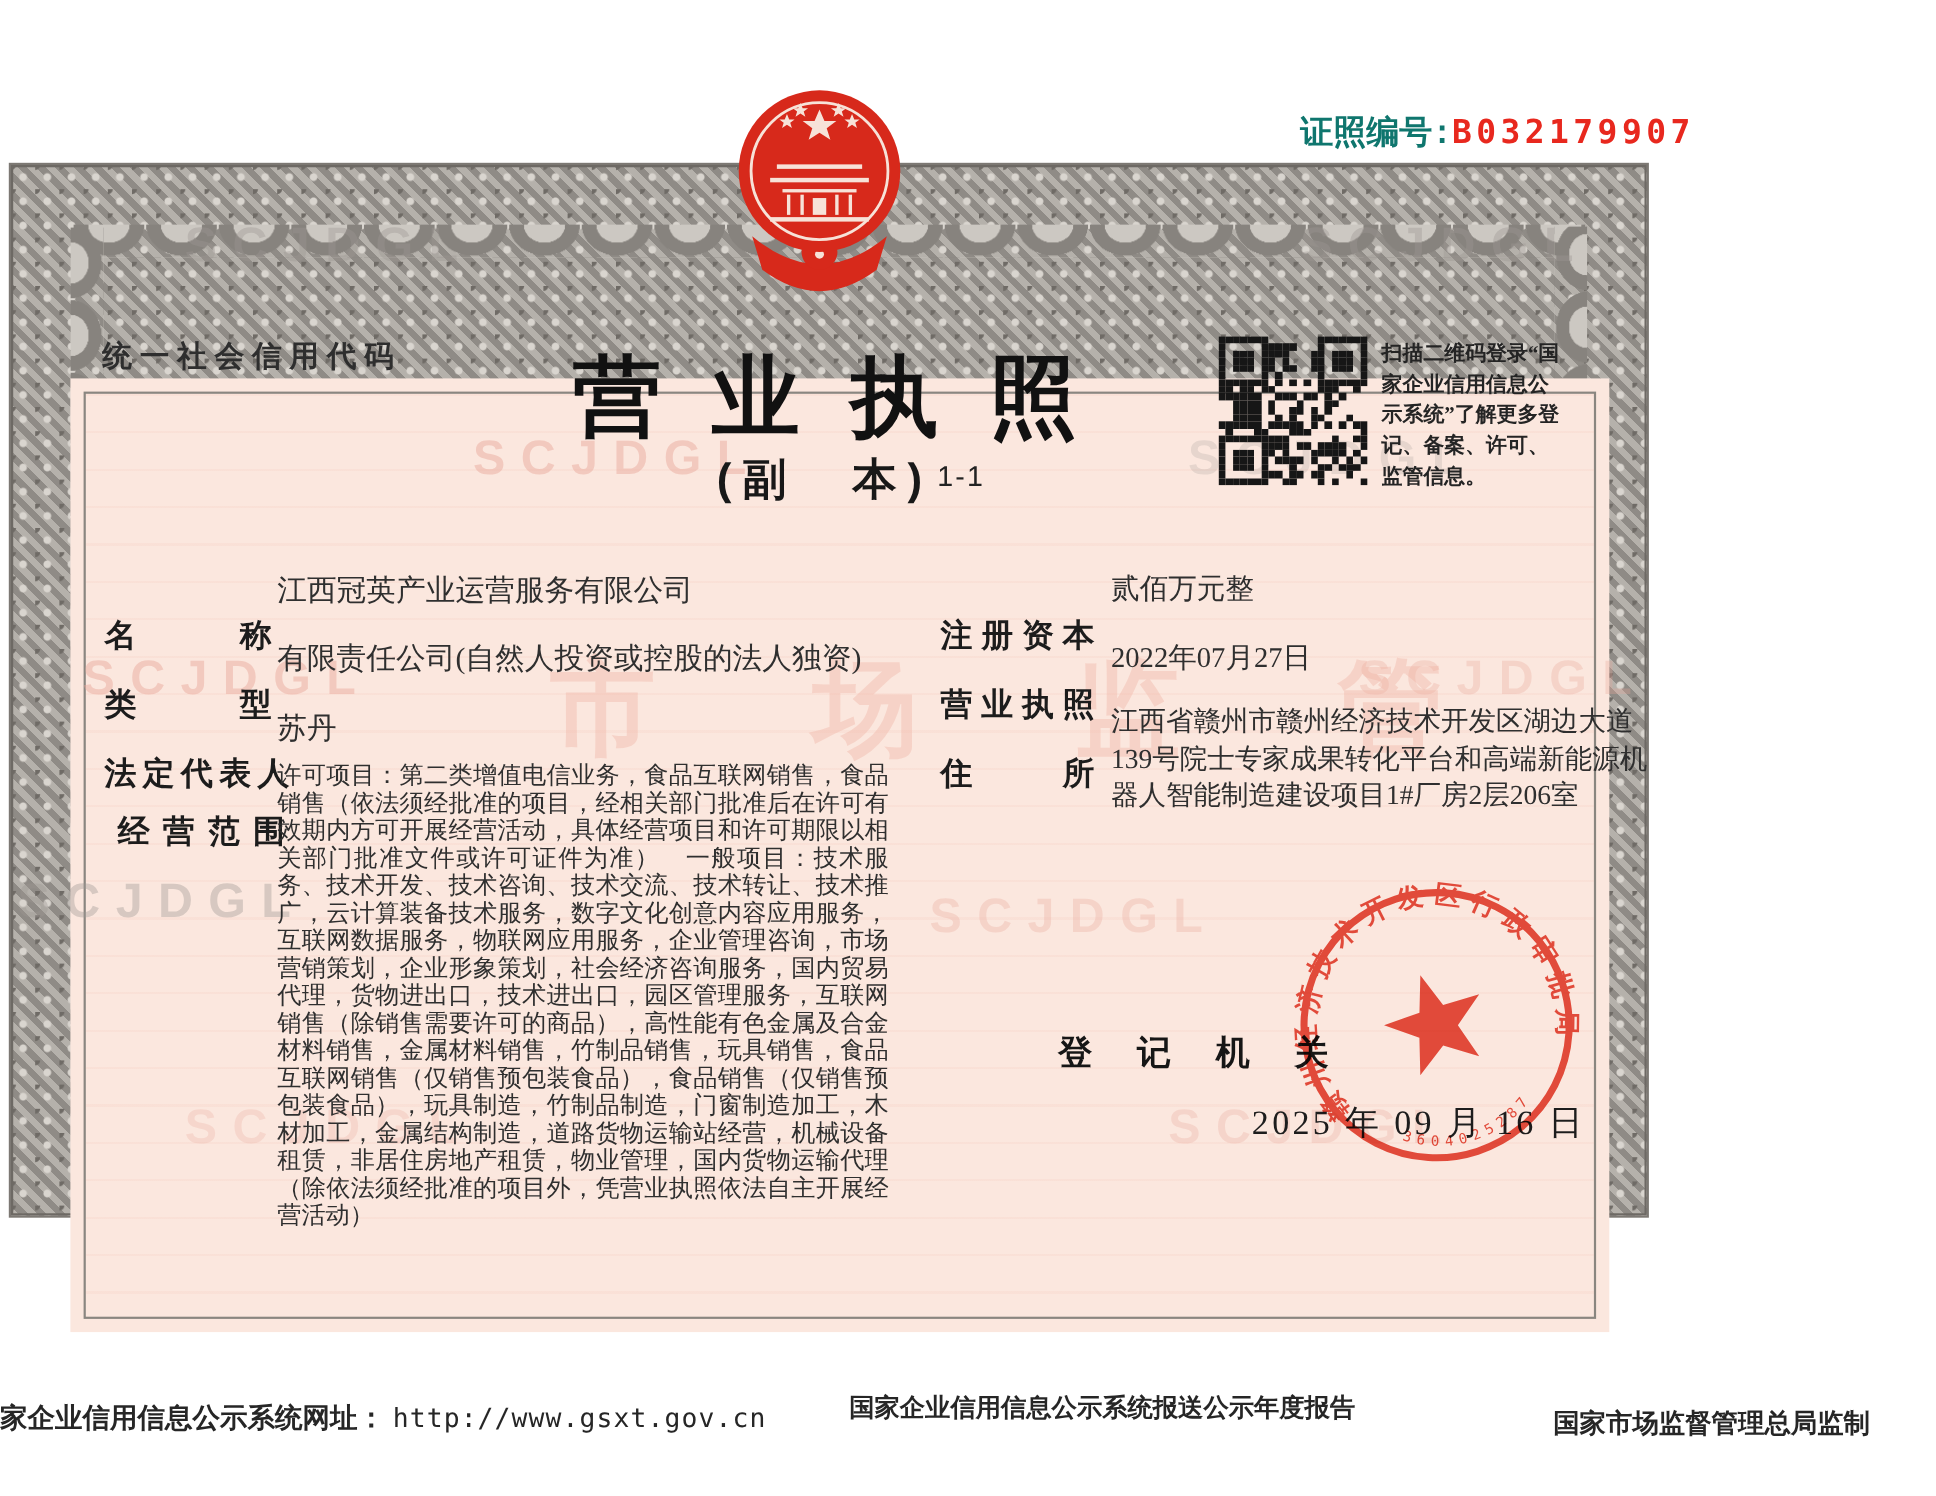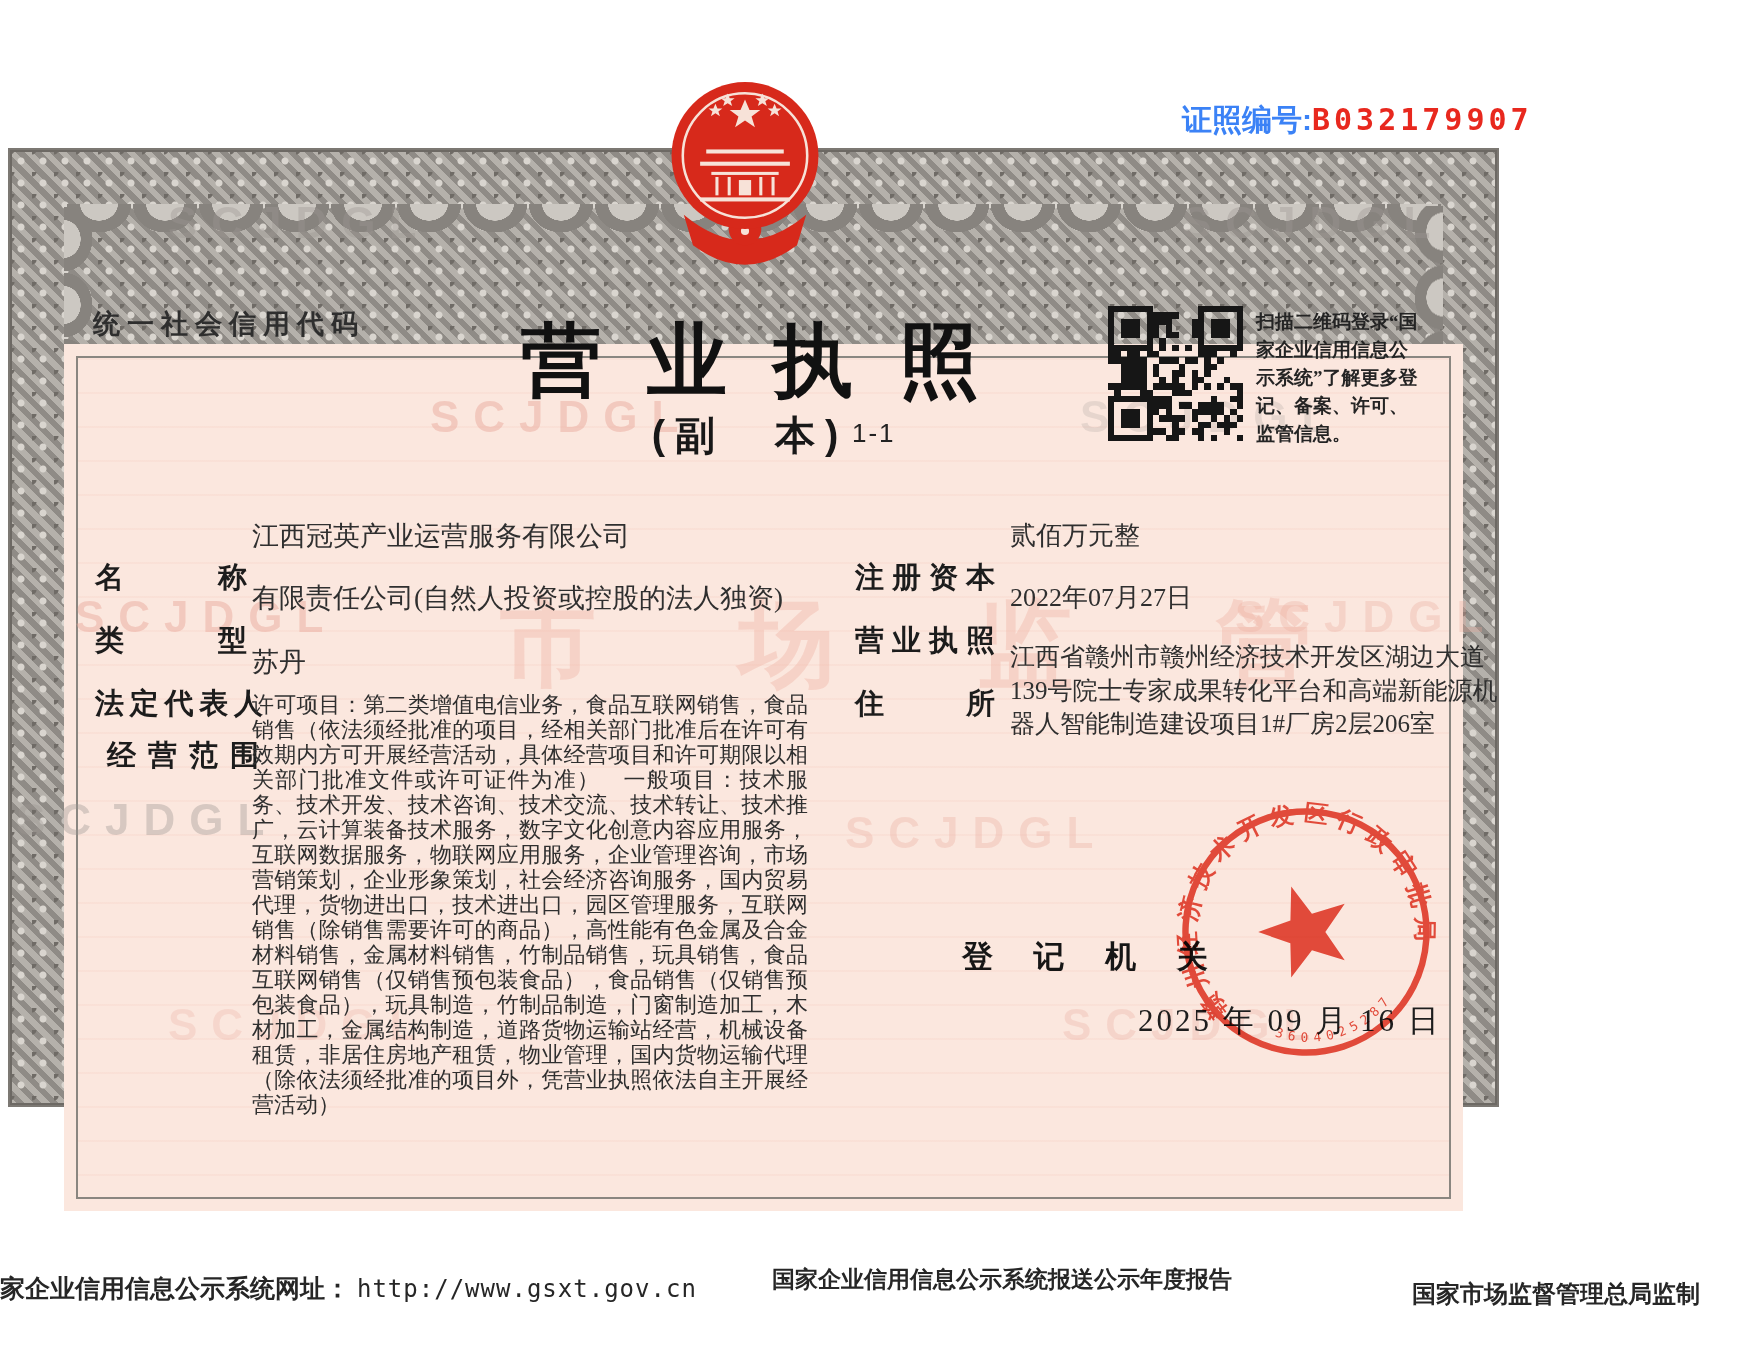--- a/index.html
+++ b/index.html
@@ -36,21 +36,21 @@
     background-color:#fbe7de;
     background-image:repeating-linear-gradient(180deg, rgba(228,120,98,0.06) 0 2px, rgba(0,0,0,0) 2px 34px);
     box-shadow:0 0 0 2px #8a8680, 0 0 0 14px #fbe7de;
   }
   
   .wm{position:absolute;font-weight:bold;letter-spacing:14px;color:#9d9793;opacity:.38;font-size:44px;z-index:1;}
   .wm.pink{color:#e9a699;opacity:.45;}
   .wm-center{position:absolute;font-weight:bold;font-size:96px;letter-spacing:58px;color:#f0b2a3;opacity:.38;z-index:1;}
   
   .certno{position:absolute;top:100px;left:1182px;font-size:30px;z-index:4;white-space:nowrap;}
-  .certno .lab{font-weight:bold;color:#3b82f6;}
+  .certno .lab{font-weight:bold;color:#0f766e;font-family:Liberation Mono, monospace;}
   .certno .num{color:#e8281e;font-family:"DejaVu Sans Mono",monospace;letter-spacing:4px;font-weight:bold;}
   .emblem{position:absolute;left:656px;top:76px;width:178px;height:204px;z-index:5;}
   .codeblock{position:absolute;left:93px;top:306px;z-index:3;}
   .codeblock .lab{font-weight:bold;font-size:27px;letter-spacing:7px;color:#2e2e2e;}
   .codeblock .code{margin-top:18px;font-family:"DejaVu Sans Mono",monospace;font-size:31px;letter-spacing:2px;color:#3b3b3b;}
   .title{position:absolute;left:0;top:308px;width:1500px;text-align:center;font-size:80px;font-weight:bold;
     letter-spacing:46px;text-indent:46px;color:#111;z-index:3;font-family:"Liberation Sans",sans-serif;}
   .subtitle{position:absolute;left:0;top:408px;width:1500px;text-align:center;font-size:40px;font-weight:bold;
     letter-spacing:10px;color:#181818;z-index:3;}
   .copyno{position:absolute;left:852px;top:418px;font-size:26px;letter-spacing:2px;color:#222;z-index:3;}

